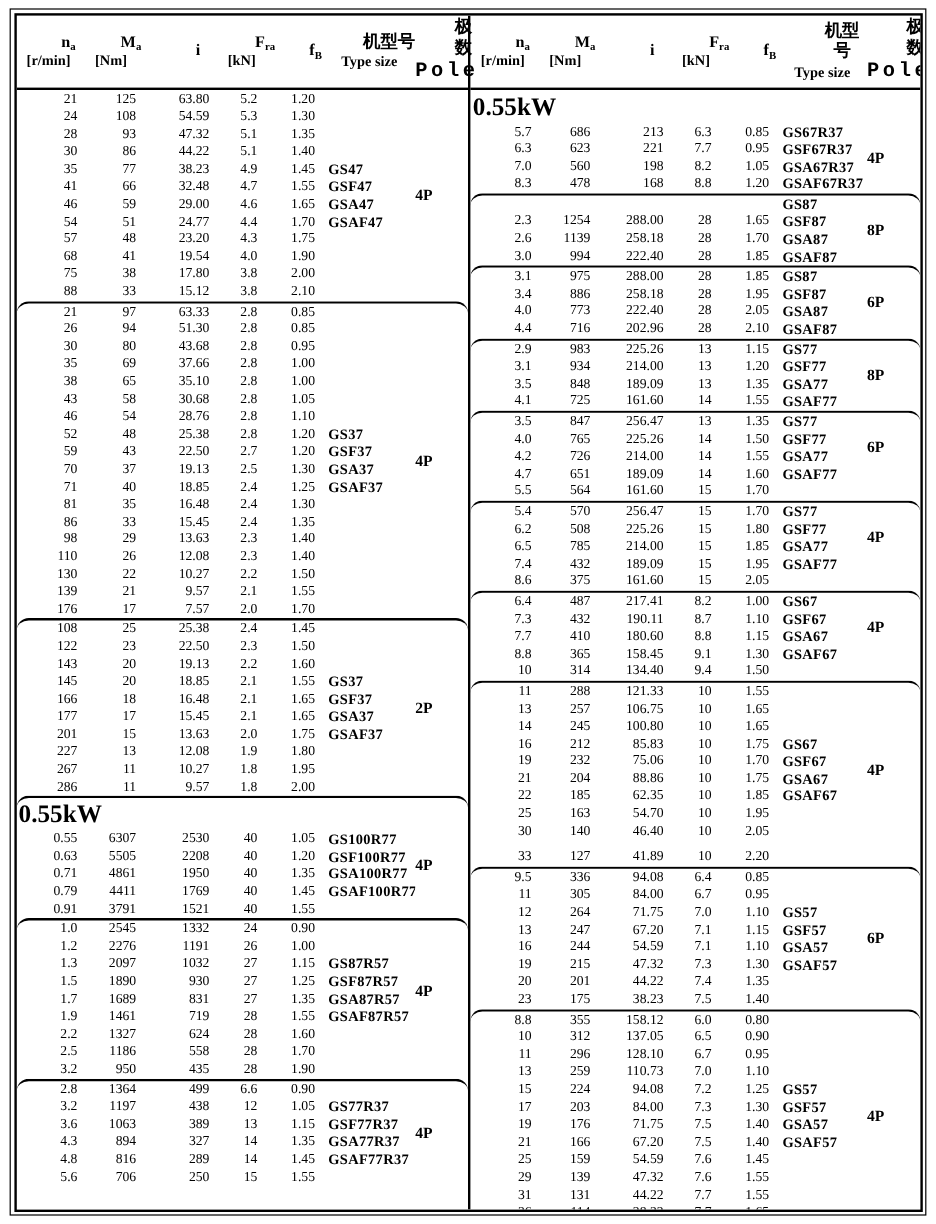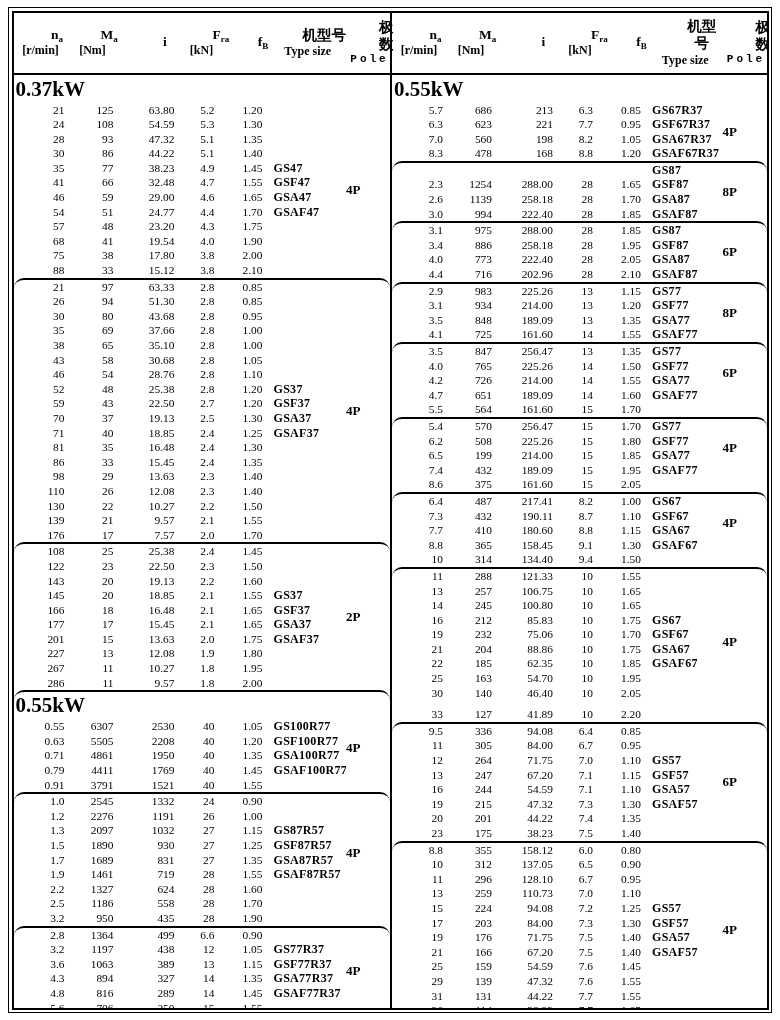--- a/index.html
+++ b/index.html
@@ -10,21 +10,21 @@
   .cols{display:flex;height:100%;}
   .col{width:50%;box-sizing:border-box;display:flex;flex-direction:column;}
   .col-right{border-left:2px solid #000;}
   .col-header{display:grid;grid-template-columns:54px 50px 62px 44px 46px 1fr 44px;
               height:60px;border-bottom:2px solid #000;align-items:center;flex:0 0 auto;}
   .hcell{text-align:center;font-weight:bold;line-height:1.2;}
   .hline1{font-size:13.5px;padding-left:33px;}
   .hsub{font-size:9px;position:relative;bottom:-3px;}
   .hline2{font-size:12px;}
   .hcell-5 .hline1,.hcell-6 .hline1{font-size:14.5px;}
-  .pole-spaced{letter-spacing:3px;margin-right:-3px;font-family:"Liberation Mono","DejaVu Sans Mono",monospace;font-size:11px;}
+  .pole-spaced{letter-spacing:3px;margin-right:-3px;font-family:"Liberation Mono","DejaVu Sans Mono",monospace;font-size:17px;}
   .col-body{flex:1;display:flex;flex-direction:column;padding-top:1px;}
   .section-title{font-size:21px;font-weight:bold;height:27px;line-height:26px;padding-left:2px;}
   .sep{border-top:2px solid #000;border-radius:10px;}
   .block{position:relative;}
   .trow{display:grid;grid-template-columns:54px 50px 62px 44px 46px 1fr 44px;
         height:14.6px;line-height:14.6px;font-size:11.4px;}
   .gap-top{margin-top:7px;}
   .tcell{overflow:hidden;white-space:nowrap;}
   .c0{text-align:right;padding-right:3px;}
   .c1{text-align:right;padding-right:4px;}
@@ -65,21 +65,20 @@
               <div class="hcell hcell-5">
                 <div class="hline1"><span>机型号</span></div>
                 <div class="hline2">Type size</div>
               </div>
               <div class="hcell hcell-6">
                 <div class="hline1"><span>极数</span></div>
                 <div class="hline2 pole-spaced">Pole</div>
               </div>
             </div>
             <div class="col-body">
-              <div class="section-title">0.37kW</div>
               <div class="block">
                 <div class="trow">
                   <div class="tcell c0">21</div>
                   <div class="tcell c1">125</div>
                   <div class="tcell c2">63.80</div>
                   <div class="tcell c3">5.2</div>
                   <div class="tcell c4">1.20</div>
                   <div class="tcell ctype"></div>
                 </div>
                 <div class="trow">
@@ -800,21 +799,21 @@
                 <div class="trow">
                   <div class="tcell c0">6.2</div>
                   <div class="tcell c1">508</div>
                   <div class="tcell c2">225.26</div>
                   <div class="tcell c3">15</div>
                   <div class="tcell c4">1.80</div>
                   <div class="tcell ctype">GSF77</div>
                 </div>
                 <div class="trow">
                   <div class="tcell c0">6.5</div>
-                  <div class="tcell c1">199</div>
+                  <div class="tcell c1">785</div>
                   <div class="tcell c2">214.00</div>
                   <div class="tcell c3">15</div>
                   <div class="tcell c4">1.85</div>
                   <div class="tcell ctype">GSA77</div>
                 </div>
                 <div class="trow">
                   <div class="tcell c0">7.4</div>
                   <div class="tcell c1">432</div>
                   <div class="tcell c2">189.09</div>
                   <div class="tcell c3">15</div>

